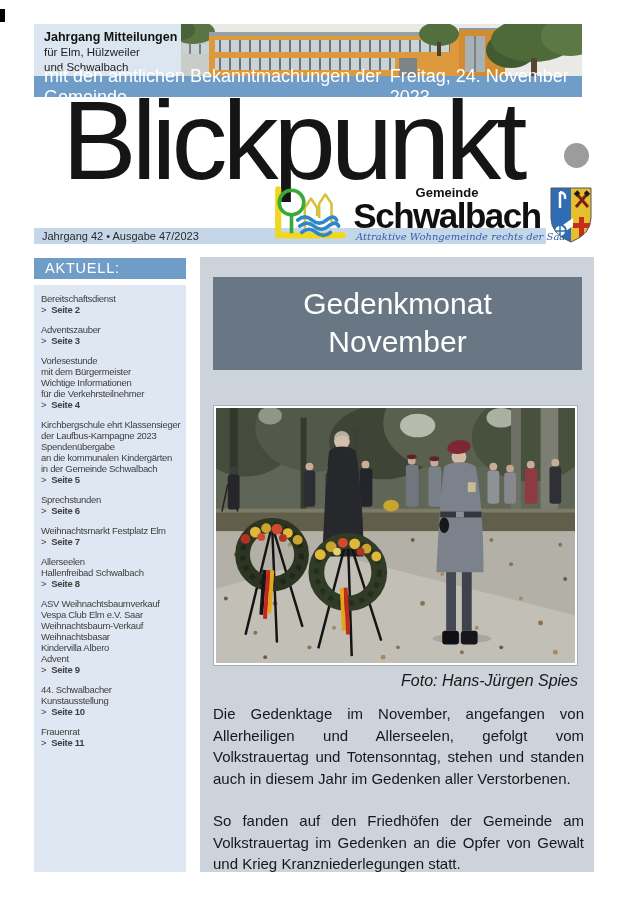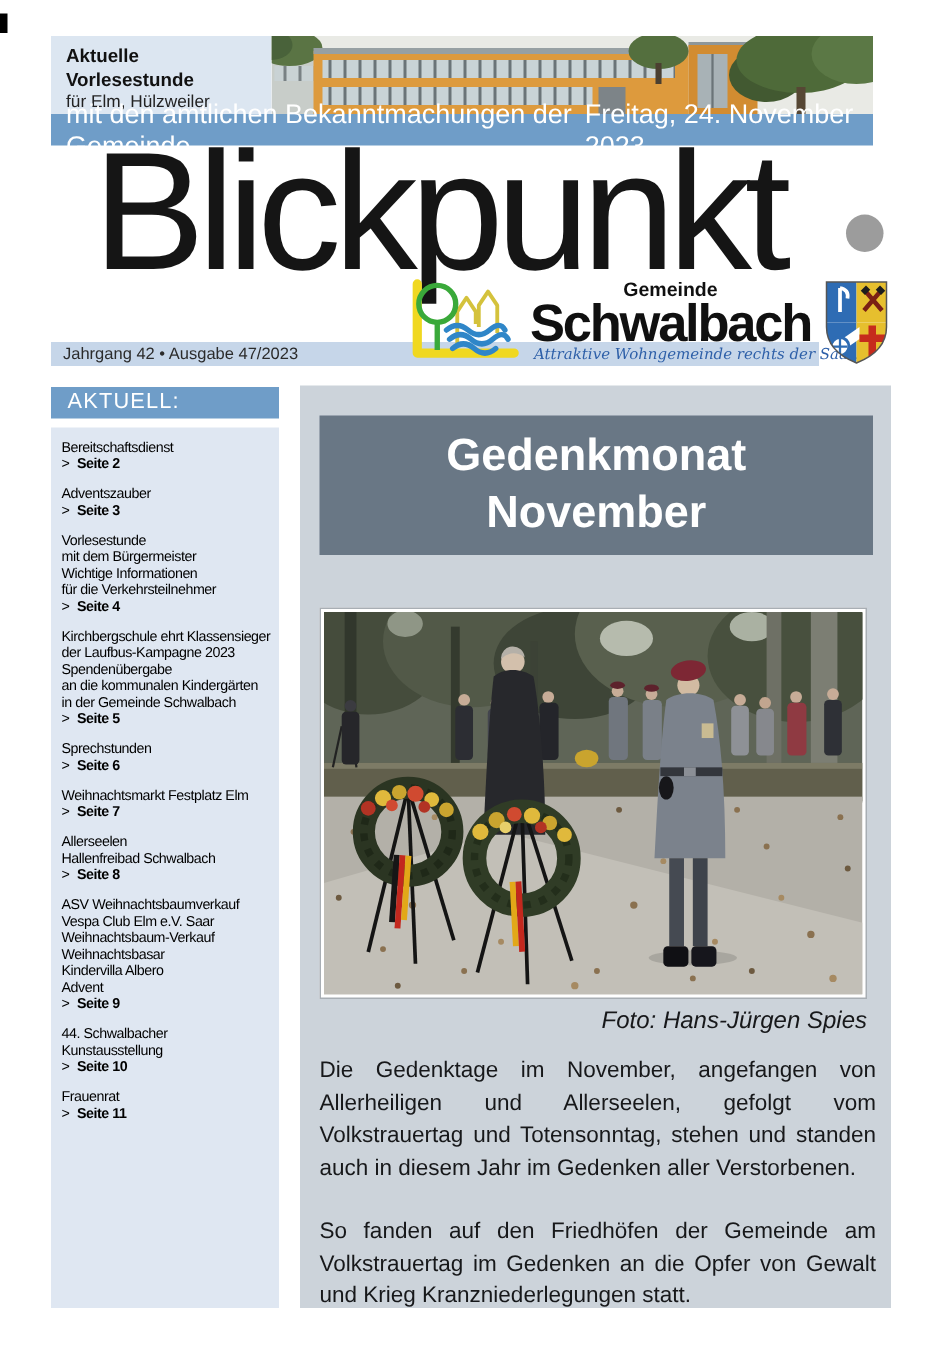--- a/index.html
+++ b/index.html
@@ -36,49 +36,49 @@
   .tagline { position:absolute; left:356px; top:230px; width:190px;
              font-family:"DejaVu Serif", serif; font-style:italic; font-size:10px;
              color:#2d5fa8; line-height:13px; white-space:nowrap; }
   .coat { position:absolute; left:549px; top:186px; width:44px; height:58px; }
 
   
   .aktuell-bar { position:absolute; left:34px; top:258px; width:152px; height:21px;
                  background:#6f9dc8; color:#fff; font-weight:normal; font-size:14.5px;
                  line-height:21px; padding-left:11px; letter-spacing:0.8px; }
   .sidebar-box { position:absolute; left:34px; top:285px; width:152px; height:587px;
-                 background:#dfe7f2; padding:8px 3px 0 7px; color:#000000; }
+                 background:#dfe7f2; padding:8px 3px 0 7px; color:#404040; }
   .toc-item { margin-bottom:9px; font-size:9.5px; line-height:11px; letter-spacing:-0.3px; }
   .toc-line { white-space:nowrap; }
   .toc-page b { font-weight:bold; }
   .toc-page .gt { margin-right:5px; }
 
   
   .panel { position:absolute; left:200px; top:257px; width:394px; height:615px; background:#ccd3da; }
   .headline { position:absolute; left:13px; top:20px; width:369px; height:93px; background:#697785;
-              color:#fff; font-weight:bold; font-size:30px; line-height:38px;
+              color:#fff; font-weight:normal; font-size:30px; line-height:38px;
               text-align:center; padding-top:8px; }
   .photo { position:absolute; left:13px; top:148px; width:365px; height:261px;
            border:1px solid #a8aeb4; background:#fff; padding:2px; }
   .photo svg { display:block; width:100%; height:100%; }
   .credit { position:absolute; left:13px; top:415px; width:365px; text-align:right;
             font-style:italic; font-size:16px; color:#17181a; }
   .bodytext { position:absolute; left:13px; top:446px; width:371px; font-size:15px;
               line-height:21.5px; text-align:justify; color:#17181a; }
   .bodytext p { margin:0 0 21px 0; }
 </style>
 </head>
 <body>
 
 <div class="page">
 
   <div class="cropmark"></div>
 
   <div class="header-box">
-    <div class="hb-title">Aktuelle Vorlesestunde</div>
+    <div class="hb-title">Jahrgang Mitteilungen</div>
     <div class="hb-line">für Elm, Hülzweiler</div>
     <div class="hb-line">und Schwalbach</div>
   </div>
 
   <div class="header-photo">
     <svg viewBox="0 0 401 52" preserveAspectRatio="none">
       <defs>
         <pattern id="win" width="10" height="12" patternUnits="userSpaceOnUse">
           <rect width="10" height="12" fill="#c9d3d6"></rect>
           <rect x="8" width="2" height="12" fill="#6b7478"></rect>

